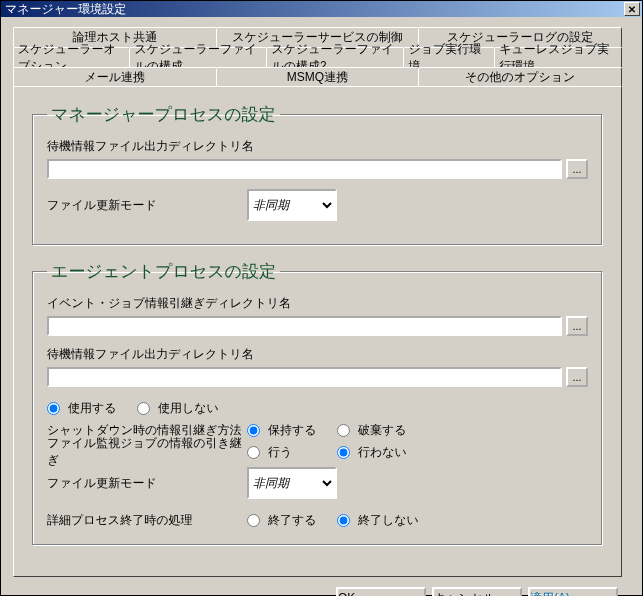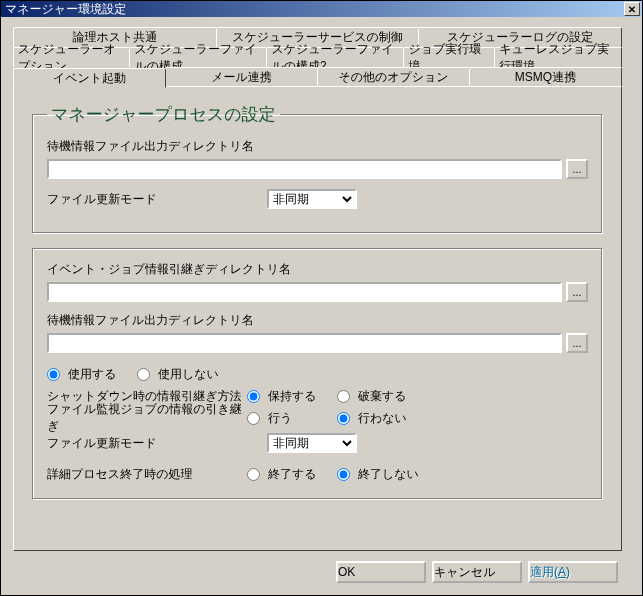--- a/index.html
+++ b/index.html
@@ -86,45 +86,46 @@
     box-shadow: inset -1px -1px 0 #808080, inset 1px 1px 0 #fff;
     margin: 0 0 14px 0;
     padding: 12px 14px 14px 14px;
   }
   fieldset.group > legend {
     padding: 0 4px;
     font-size: 17px;
     color: #14532d;
   }
   .lbl { display: block; margin-bottom: 4px; }
-  .row { display: flex; align-items: center; margin-bottom: 10px; gap: 20px; }
+  .row { display: flex; align-items: center; margin-bottom: 10px; }
   .row .lbl-inline { width: 200px; }
   .text-line { display: flex; align-items: center; margin-bottom: 10px; gap: 4px;}
   input[type=text].sunken {
     flex: 1 1 auto;
     height: 20px;
     border: 2px inset #fff;
     background: #fff;
     padding: 0 4px;
     font-family: inherit; font-size: 12px;
   }
   .browse-btn {
     width: 22px; height: 20px;
     border: 2px outset #fff;
     background: #d4d0c8;
     display: flex; align-items: center; justify-content: center;
     cursor: default;
     font-size: 11px;
   }
   select.sunken {
-    height: 20px;
+    height: 32px;
     border: 2px inset #fff;
     background: #fff;
     font-family: inherit; font-size: 12px;
     width: 90px;
+    font-style: italic;
   }
   .radio-row { display: flex; align-items: center; height: 22px; }
   .radio-row .rlabel { width: 200px; }
   .radio-opt { display: flex; align-items: center; width: 90px; gap: 8px; }
   .radio-opt input { margin: 0; }
   .button-bar {
     display: flex;
     justify-content: flex-end;
     gap: 6px;
     padding: 10px 4px 0 0;
@@ -176,31 +177,28 @@
             <span>スケジューラーファイルの構成2</span>
           </div>
         <div class="tab" style="flex:0.8">
             <span>ジョブ実行環境</span>
           </div>
         <div class="tab" style="flex:1.15">
             <span>キューレスジョブ実行環境</span>
           </div>
       </div>
       <div class="tab-row">
-        <div class="tab active" style="flex:1">
-            <span>イベント起動</span>
-          </div>
         <div class="tab" style="flex:1">
             <span>メール連携</span>
           </div>
         <div class="tab" style="flex:1">
+            <span>MSMQ連携</span>
+          </div>
+        <div class="tab" style="flex:1">
             <span>その他のオプション</span>
-          </div>
-        <div class="tab" style="flex:1">
-            <span>MSMQ連携</span>
           </div>
       </div>
     </div>
 
     <div class="tab-panel">
 
       <fieldset class="group">
         <legend>マネージャープロセスの設定</legend>
 
         <span class="lbl">待機情報ファイル出力ディレクトリ名</span>
@@ -213,20 +211,21 @@
 
         <div class="row">
           <span class="lbl-inline">ファイル更新モード</span>
           <select class="sunken">
             <option>非同期</option>
           </select>
         </div>
       </fieldset>
 
       <fieldset class="group">
+        <legend>エージェントプロセスの設定</legend>
 
         <span class="lbl">イベント・ジョブ情報引継ぎディレクトリ名</span>
         <div class="text-line">
           <input type="text" class="sunken" value="" style="">
           <div class="browse-btn">
               <span>...</span>
             </div>
         </div>
 
         <span class="lbl">待機情報ファイル出力ディレクトリ名</span>

